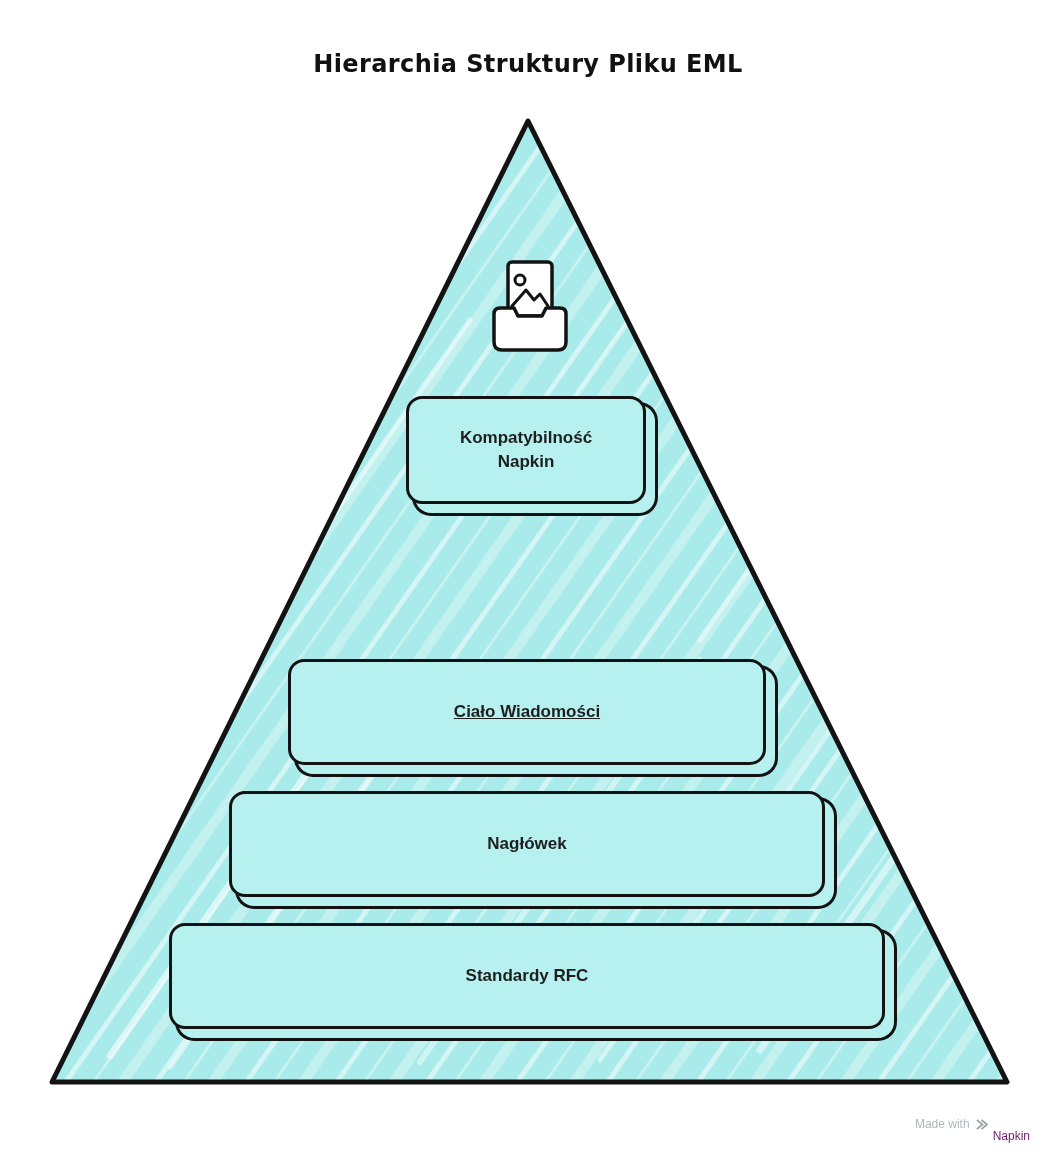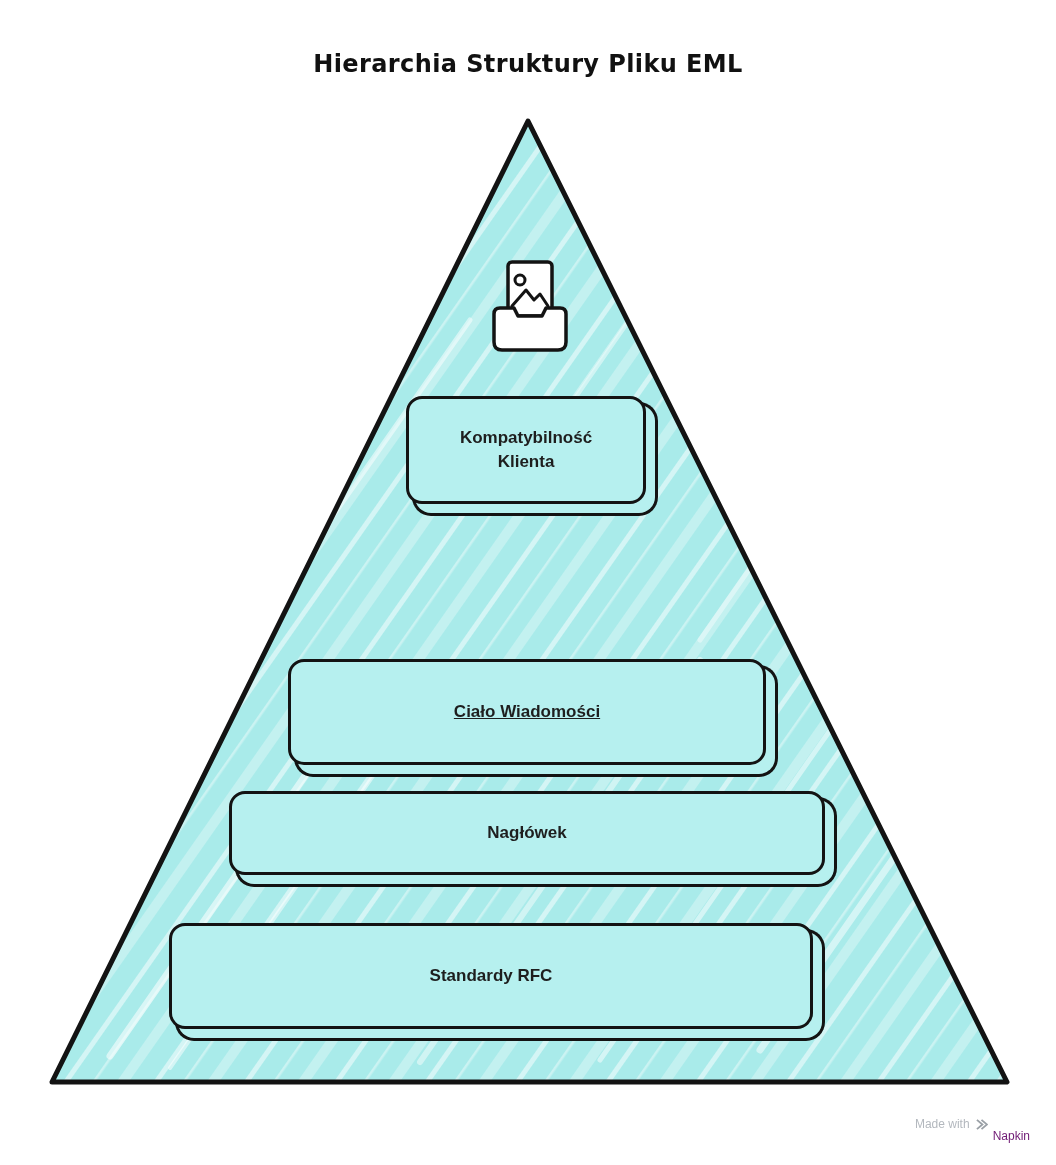--- a/index.html
+++ b/index.html
@@ -39,22 +39,22 @@
     border-radius: 16px;
     font-weight: 700;
     font-size: 17px;
     color: #1e1e1e;
     box-shadow: 9px 9px 0 0 #b6f0ef, 9px 9px 0 3px #131313;
   }
   .level span { padding: 0 28px; line-height: 1.4; }
   .level-1 { left: 406px; top: 396px; width: 240px; height: 108px; }
   .level-2 { left: 348px; top: 528px; width: 358px; height: 104px; }
   .level-3 { left: 288px; top: 659px; width: 478px; height: 106px; text-decoration: underline; }
-  .level-4 { left: 229px; top: 791px; width: 596px; height: 84px; justify-content: center; }
-  .level-5 { left: 169px; top: 923px; width: 644px; height: 106px; }
+  .level-4 { left: 229px; top: 791px; width: 596px; height: 106px; justify-content: center; }
+  .level-5 { left: 169px; top: 923px; width: 716px; height: 106px; }
   .watermark {
     position: absolute;
     right: 26px;
     bottom: 22px;
     display: flex;
     align-items: center;
     gap: 5px;
     font-size: 12px;
     color: #b3b8be;
   }
@@ -94,21 +94,21 @@
   </svg>
 
   <svg class="icon-wrap" viewBox="0 0 96 100">
     <rect x="26" y="4" width="44" height="54" rx="4" fill="#ffffff" stroke="#131313" stroke-width="3.5"></rect>
     <circle cx="38" cy="22" r="5" fill="none" stroke="#131313" stroke-width="3"></circle>
     <path d="M30 48 L44 32 L52 42 L58 36 L66 48" fill="none" stroke="#131313" stroke-width="3" stroke-linejoin="round" stroke-linecap="round"></path>
     <path d="M12 56 Q12 50 18 50 L32 50 L36 58 L60 58 L64 50 L78 50 Q84 50 84 56 L84 84 Q84 92 76 92 L20 92 Q12 92 12 84 Z" fill="#ffffff" stroke="#131313" stroke-width="3.5" stroke-linejoin="round"></path>
   </svg>
 
   <div class="level level-1">
-    <span>Kompatybilność Klienta</span>
+    <span>Kompatybilność Napkin</span>
   </div>
   <div class="level level-3">
     <span>Ciało Wiadomości</span>
   </div>
   <div class="level level-4">
     <span>Nagłówek</span>
   </div>
   <div class="level level-5">
     <span>Standardy RFC</span>
   </div>

